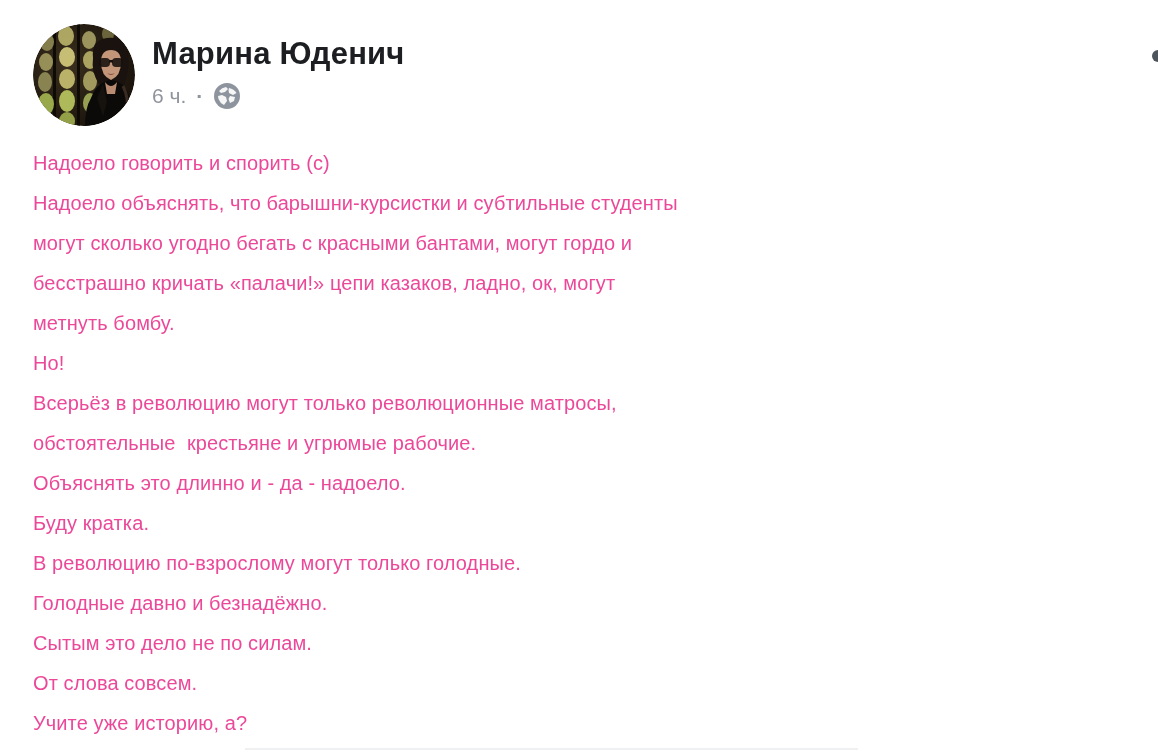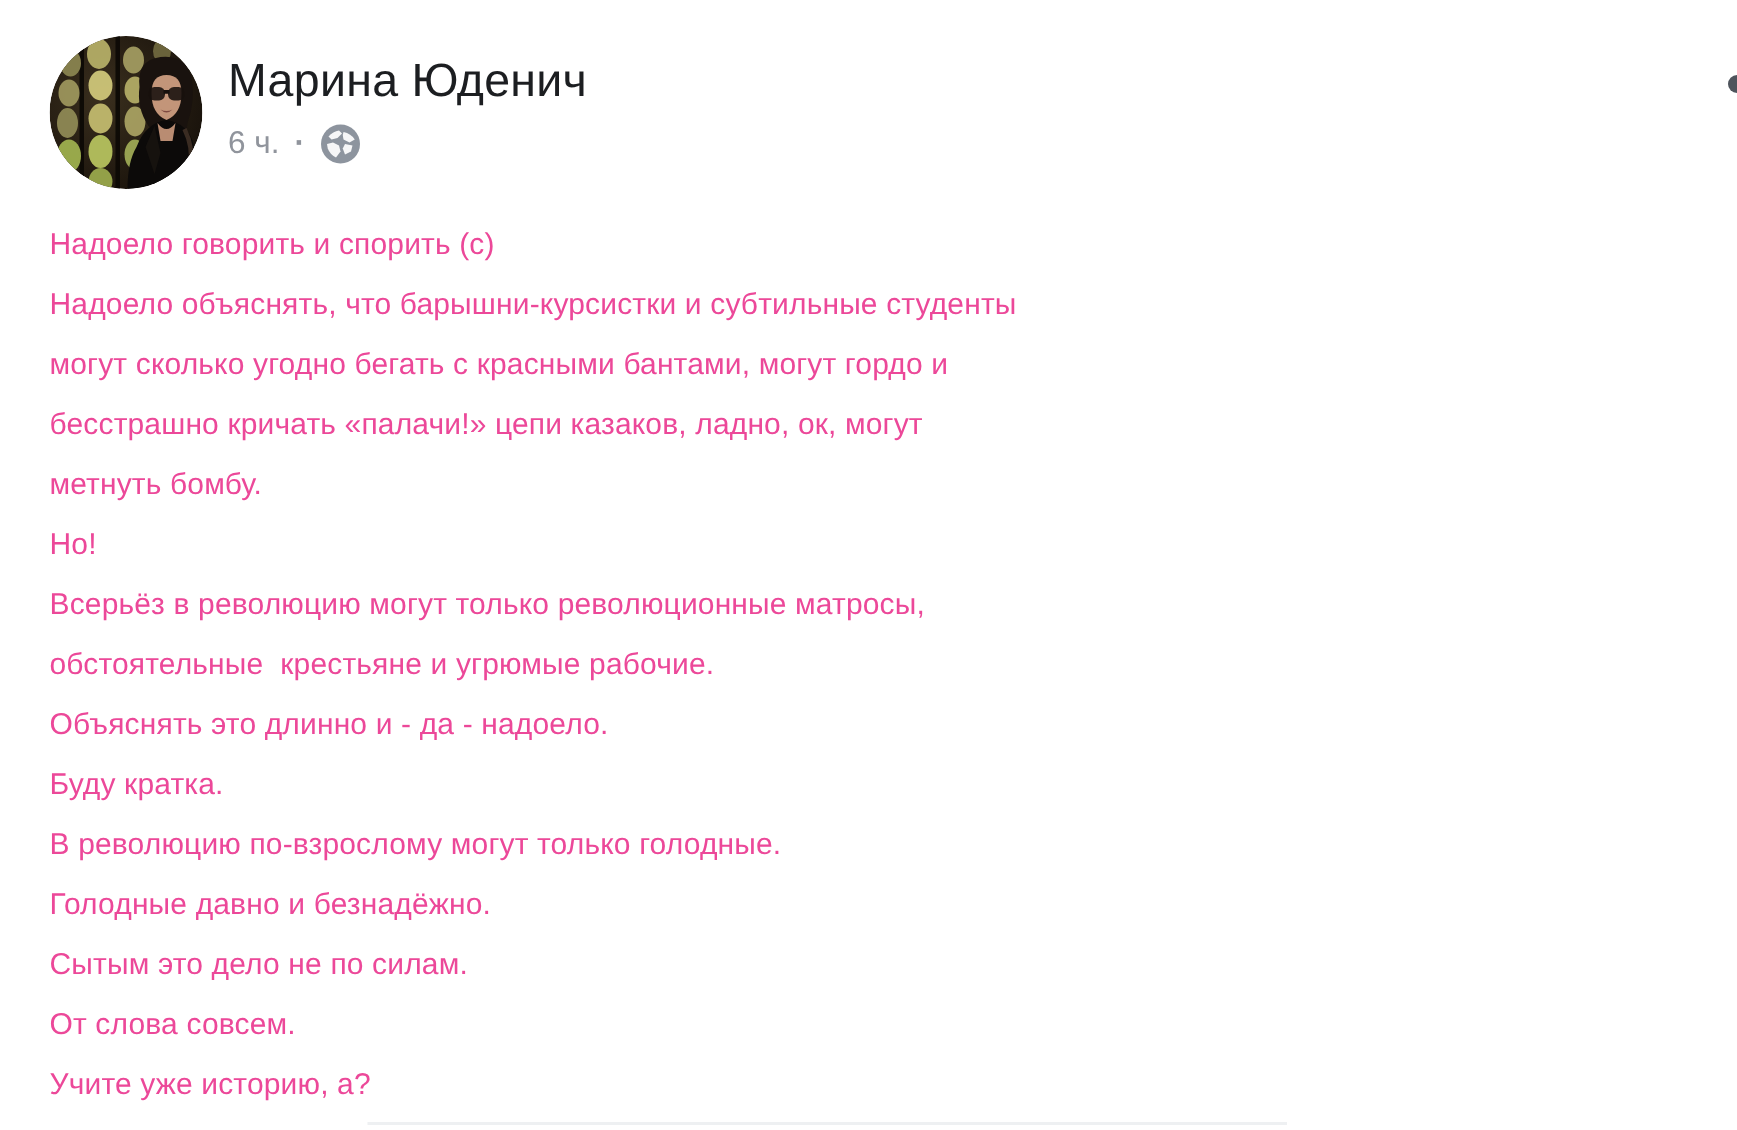--- a/index.html
+++ b/index.html
@@ -17,21 +17,21 @@
     position: absolute; left: 33px; top: 24px;
     width: 102px; height: 102px;
     border-radius: 50%;
     overflow: hidden;
     cursor: pointer;
   }
   .avatar svg { display: block; width: 102px; height: 102px; }
 
   .author {
     position: absolute; left: 152px; top: 36px;
-    font-size: 31px; font-weight: 400;
+    font-size: 31px; font-weight: 700;
     color: #1c1e21; letter-spacing: 0.2px;
     cursor: pointer;
   }
 
   .meta {
     position: absolute; left: 152px; top: 82px;
     display: flex; align-items: center;
     font-size: 21px; color: #90949c;
   }
   .meta .sep { margin: 0 10px; font-weight: 700; color: #90949c; }

